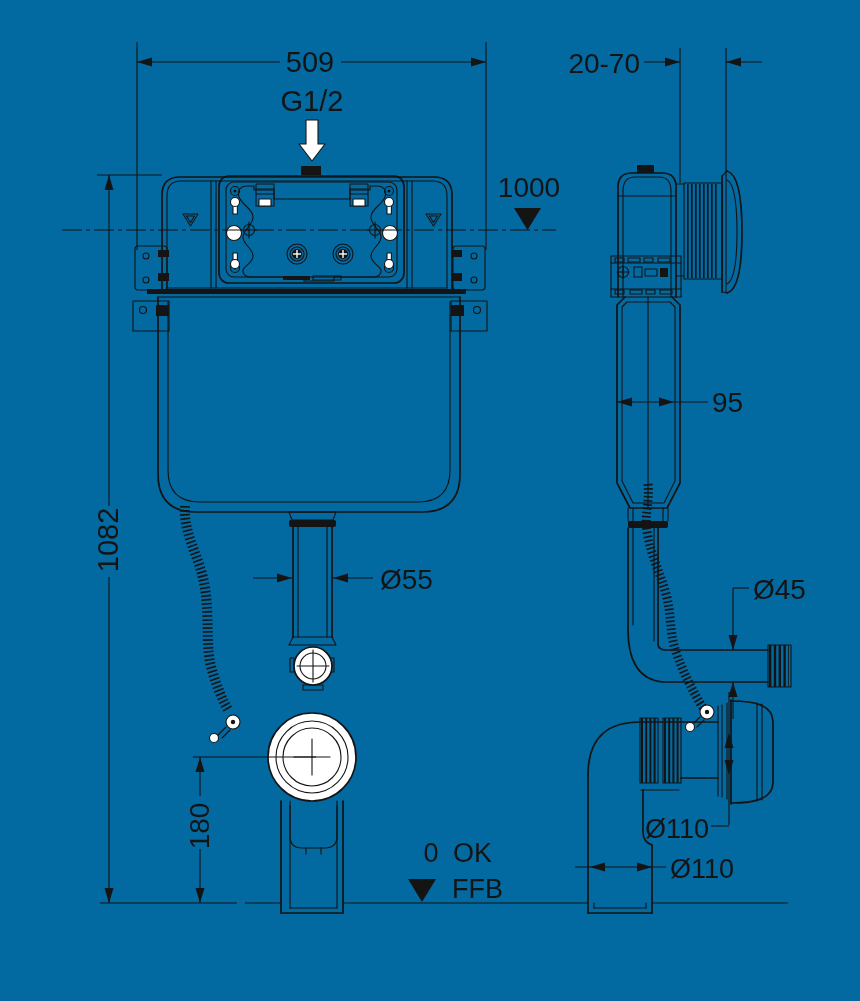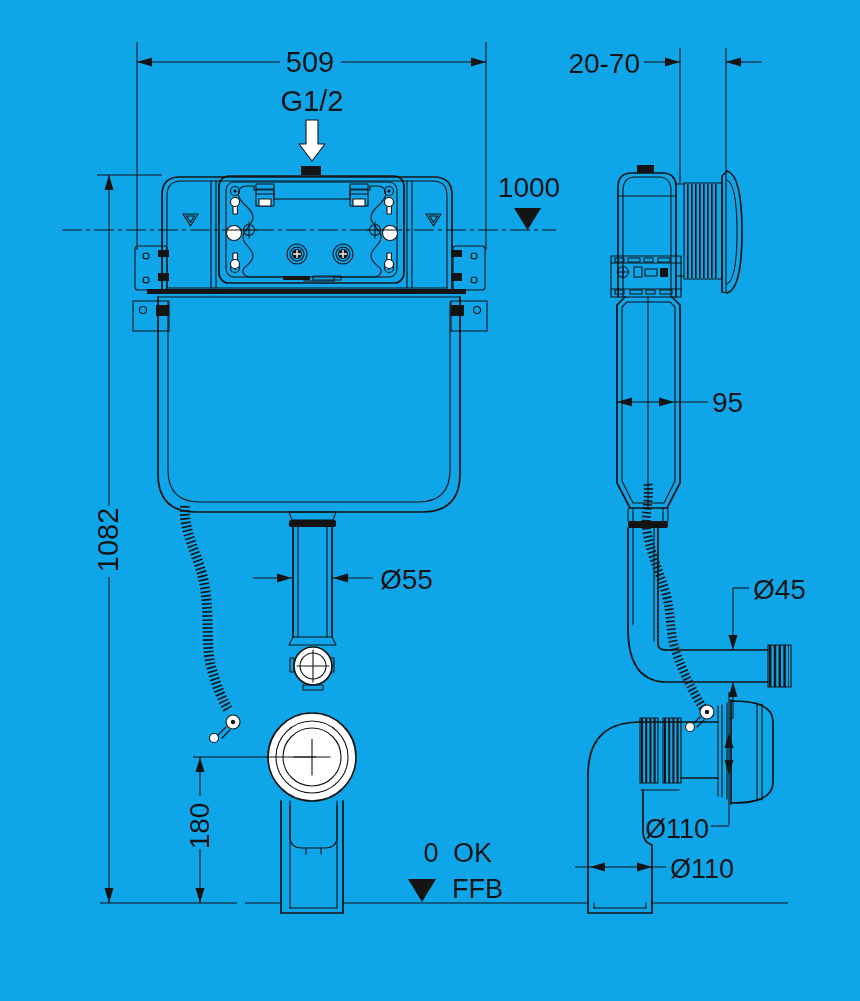--- a/index.html
+++ b/index.html
@@ -1,16 +1,16 @@
 <!DOCTYPE html>
 <html><head>
 <meta charset="utf-8">
 <style>
   html,body{margin:0;padding:0;background:#ffffff;}
-  .stage{width:860px;height:1001px;background:#0ea5e9;position:relative;overflow:hidden;}
+  .stage{width:860px;height:1001px;background:#0369a1;position:relative;overflow:hidden;}
   svg{display:block;}
   text{font-family:"Liberation Sans","DejaVu Sans",sans-serif;fill:#141414;}
   .t29{font-size:29px;}
   .t28{font-size:28px;}
   .t27{font-size:27px;}
   .ol{fill:none;stroke:#141414;stroke-width:1.7;stroke-linejoin:round;stroke-linecap:round;}
   .th{fill:none;stroke:#141414;stroke-width:1.1;stroke-linejoin:round;stroke-linecap:round;}
   .hv{fill:none;stroke:#141414;stroke-width:5;}
   .dim{fill:none;stroke:#141414;stroke-width:1.1;}
   .ah{fill:#141414;stroke:none;}

